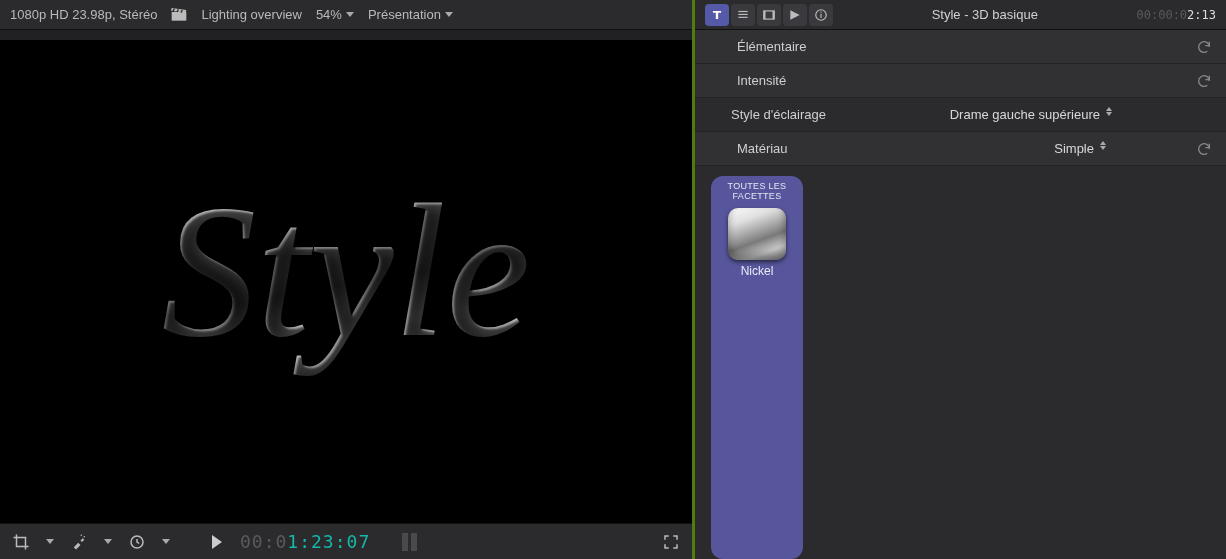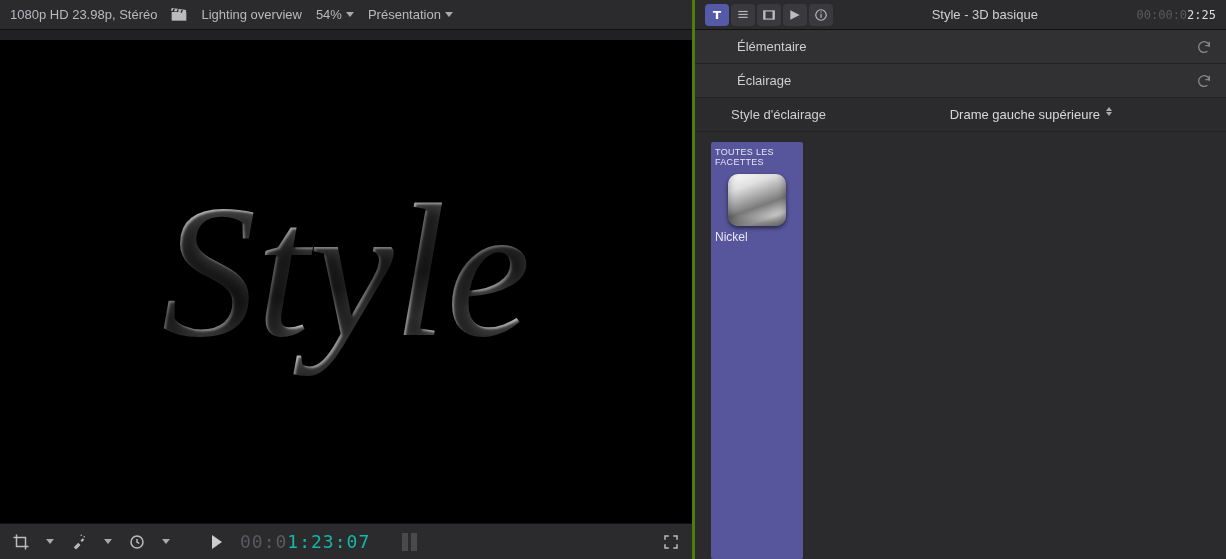--- a/index.html
+++ b/index.html
@@ -152,22 +152,23 @@
 
   .material-row {
     display:flex;
     padding:10px 0 0 16px;
     background:#2b2b2e;
     flex:1;
   }
   .facet-card {
     width:92px;
     background:#57569c;
-    border-radius:2px;
+    border-radius:12px;
     padding:6px 4px 10px 4px;
+    text-align:center;
     color:#e6e6f2;
     font-size:10px;
   }
   .facet-card .hd { font-size:9px; line-height:1.1; letter-spacing:.3px;}
   .swatch {
     width:58px;height:52px;margin:6px auto 4px auto;border-radius:10px;
     background:linear-gradient(160deg,#fdfdfd 0%, #e0e0e0 25%, #7a7a7a 60%, #cfcfcf 80%, #999 100%);
     box-shadow: inset 0 -6px 8px rgba(0,0,0,.4), 0 2px 4px rgba(0,0,0,.6);
   }
   .facet-card .nm{font-size:12px;color:#e8e8f5;}
@@ -277,39 +278,39 @@
         <div class="tab-btn">
           <svg viewBox="0 0 24 24" fill="#bbb">
               <circle cx="12" cy="12" r="9" fill="none" stroke="#bbb" stroke-width="2"></circle>
               <rect x="11" y="10" width="2" height="7"></rect>
               <rect x="11" y="6" width="2" height="2"></rect>
             </svg>
         </div>
       </div>
       <div class="insp-title">Style - 3D basique</div>
       <div class="insp-time">
-        <span class="dim">00:00:0</span><span class="lit">2:25</span>
+        <span class="dim">00:00:0</span><span class="lit">2:13</span>
       </div>
     </div>
 
     <div class="row section">
       <span style="width:16px"></span>
       <span class="label">Élémentaire</span>
       <span class="grow"></span>
       <span class="reset-arrow">
         <svg viewBox="0 0 24 24" fill="none" stroke="#aaa" stroke-width="2">
             <path d="M20 12a8 8 0 10-3 6.3M20 4v6h-6"></path>
           </svg>
       </span>
     </div>
 
 
     <div class="row section">
       <span style="width:16px"></span>
-      <span class="label">Éclairage</span>
+      <span class="label">Intensité</span>
       <span class="grow"></span>
       <span class="reset-arrow">
         <svg viewBox="0 0 24 24" fill="none" stroke="#aaa" stroke-width="2">
             <path d="M20 12a8 8 0 10-3 6.3M20 4v6h-6"></path>
           </svg>
       </span>
     </div>
 
     <div class="row dark param">
       <span class="label" style="width:130px">Style d'éclairage</span>
@@ -320,20 +321,38 @@
             <span class="u"></span>
             <span class="d"></span>
           </span>
       </span>
       <span style="width:90px"></span>
     </div>
 
 
 
 
+    <div class="row section">
+      <span style="width:16px"></span>
+      <span class="label">Matériau</span>
+      <span class="grow"></span>
+      <span class="popup-val">
+        <span>Simple</span>
+        <span class="updown">
+            <span class="u"></span>
+            <span class="d"></span>
+          </span>
+      </span>
+      <span style="width:70px"></span>
+      <span class="reset-arrow">
+        <svg viewBox="0 0 24 24" fill="none" stroke="#aaa" stroke-width="2">
+            <path d="M20 12a8 8 0 10-3 6.3M20 4v6h-6"></path>
+          </svg>
+      </span>
+    </div>
 
     <div class="material-row">
       <div class="facet-card">
         <div class="hd">TOUTES LES</div>
         <div class="hd">FACETTES</div>
         <div class="swatch"></div>
         <div class="nm">Nickel</div>
       </div>
     </div>
   </div>

